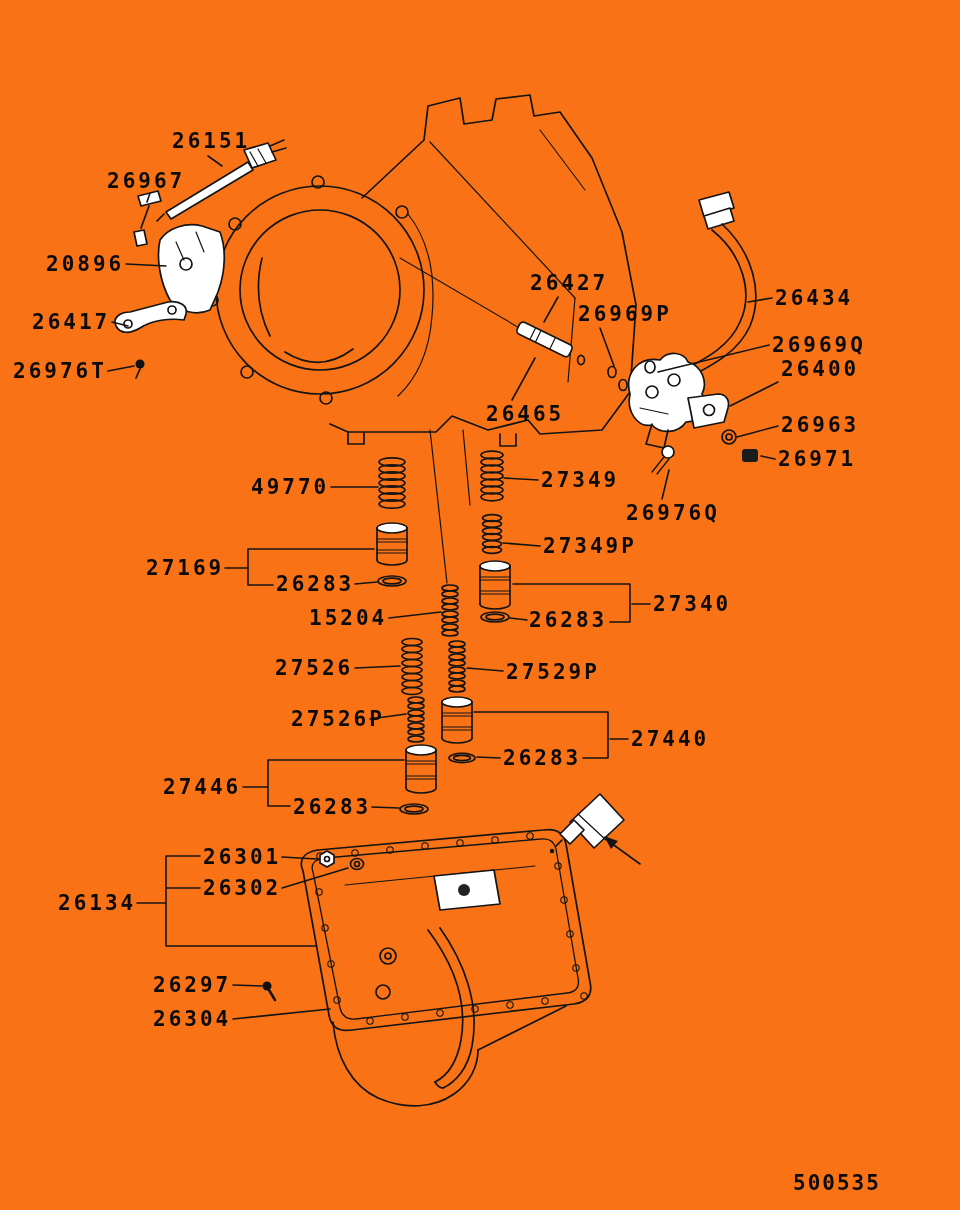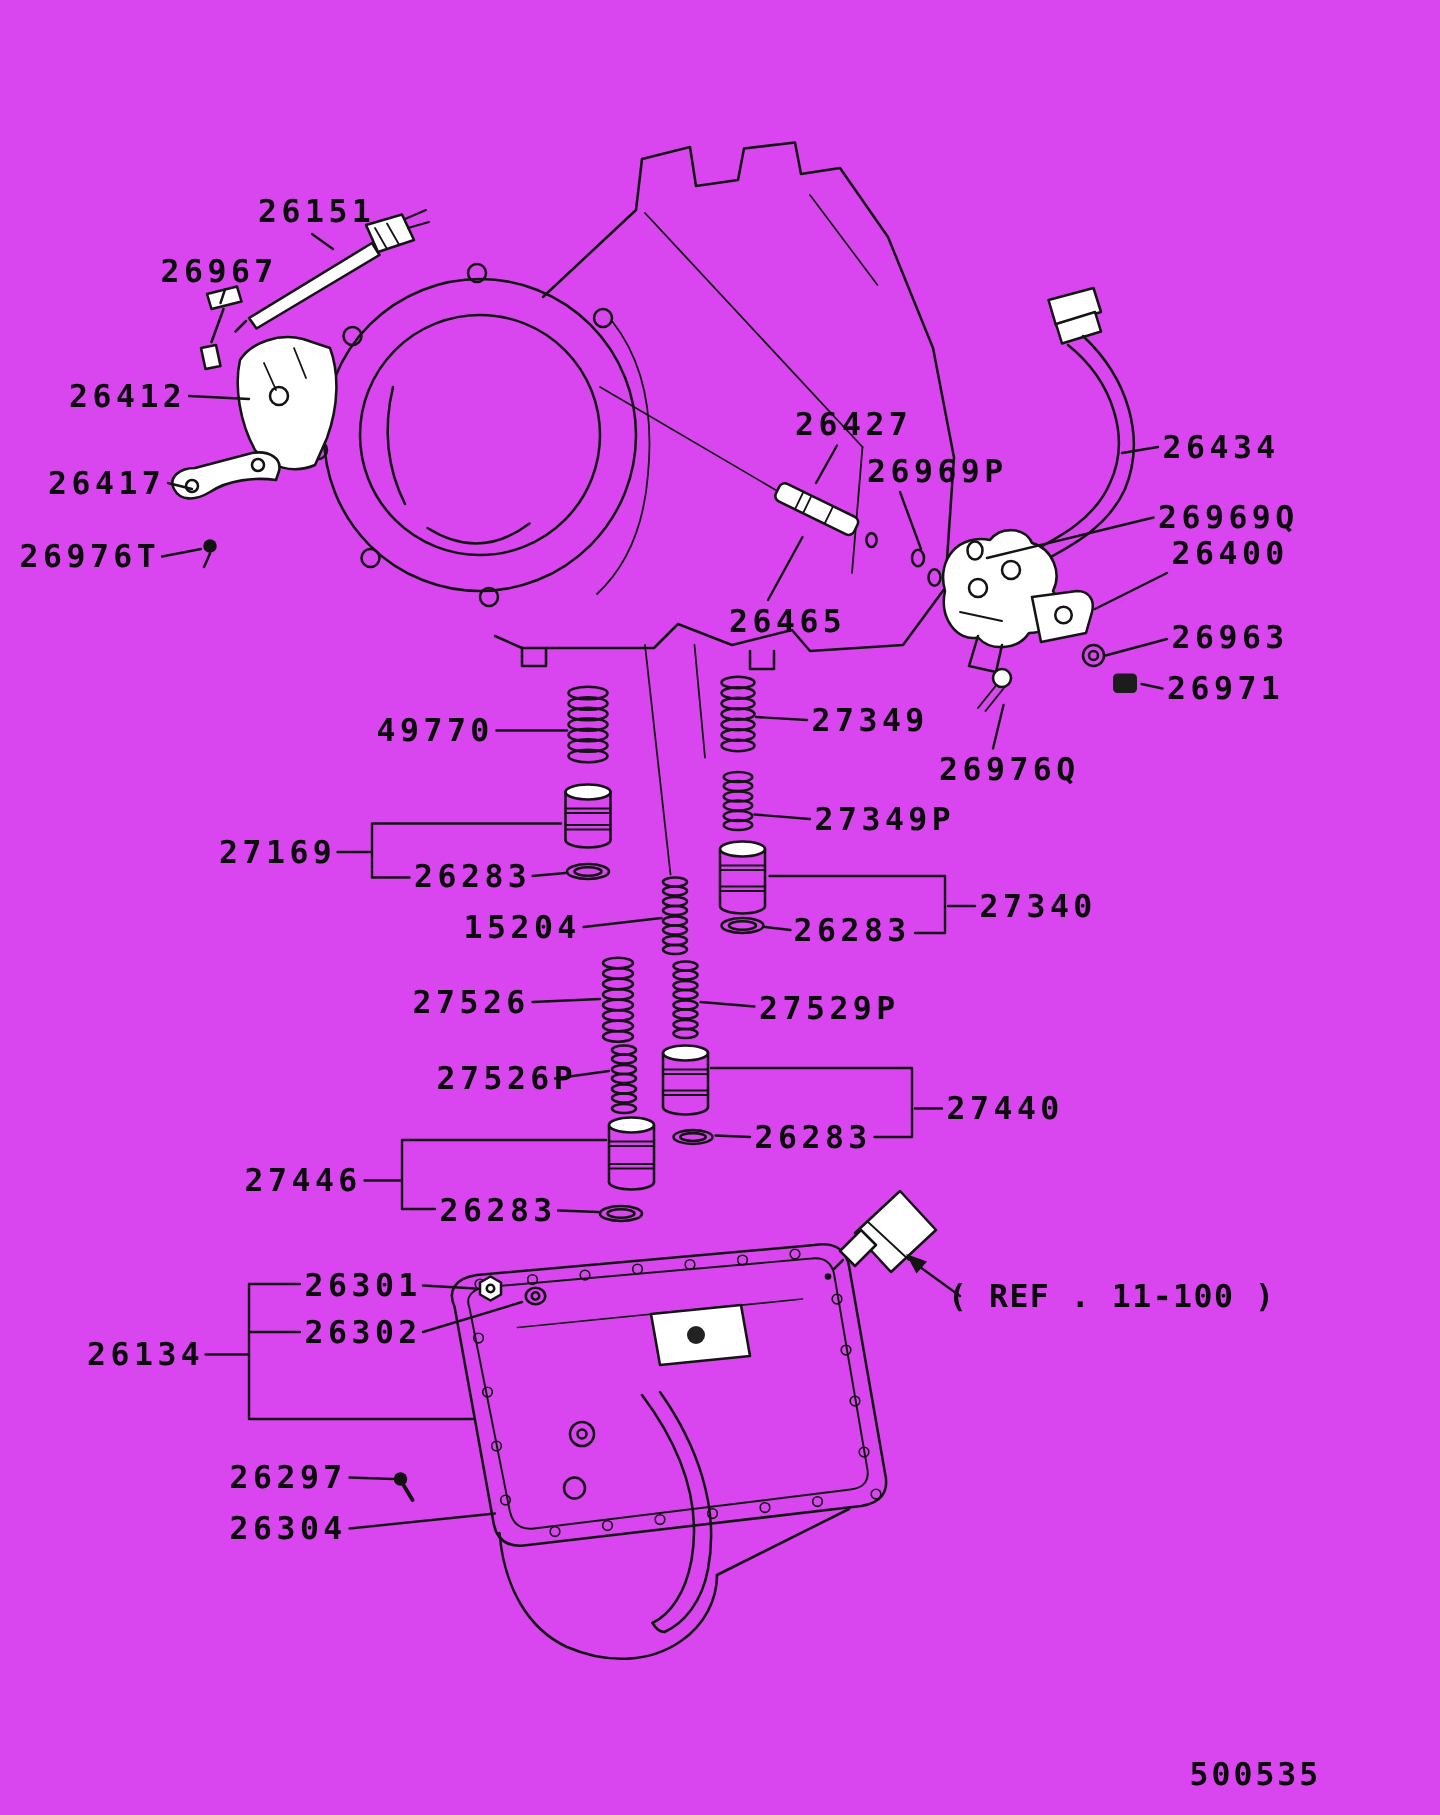--- a/index.html
+++ b/index.html
@@ -1,17 +1,17 @@
 <!DOCTYPE html>
 <html><head>
 <meta charset="utf-8">
 <title>Parts Diagram</title>
 <style>
   html,body{margin:0;padding:0;background:#fff;}
-  .stage{position:relative;width:960px;height:1210px;background:#d946ef;overflow:hidden;
+  .stage{position:relative;width:960px;height:1210px;background:#f97316;overflow:hidden;
          font-family:"DejaVu Sans Mono","Liberation Mono",monospace;}
   .artwork{position:absolute;left:0;top:0;}
   .part-label{position:absolute;font-weight:bold;font-size:21px;line-height:25px;
               letter-spacing:3px;color:#0b0b0b;white-space:nowrap;}
   .ref-label{letter-spacing:1px;}
   .doc-label{letter-spacing:2px;text-align:center;}
 </style>
 </head>
 <body>
 
@@ -311,21 +311,21 @@
         <path d="M233,985 L262,986"></path>
         <path d="M233,1019 L330,1009"></path>
         <path d="M640,864 L611,843"></path>
         <polygon points="604,836 618,841 611,849" fill="#141414" stroke="none"></polygon>
       </g>
     </g>
   </svg>
 
   <div class="part-label" style="left:172px;top:129px">26151</div>
   <div class="part-label" style="left:107px;top:169px">26967</div>
-  <div class="part-label" style="left:46px;top:252px">26412</div>
+  <div class="part-label" style="left:46px;top:252px">20896</div>
   <div class="part-label" style="left:32px;top:310px">26417</div>
   <div class="part-label" style="left:13px;top:359px">26976T</div>
   <div class="part-label" style="left:530px;top:271px">26427</div>
   <div class="part-label" style="left:578px;top:302px">26969P</div>
   <div class="part-label" style="left:775px;top:286px">26434</div>
   <div class="part-label" style="left:772px;top:333px">26969Q</div>
   <div class="part-label" style="left:781px;top:357px">26400</div>
   <div class="part-label" style="left:781px;top:413px">26963</div>
   <div class="part-label" style="left:778px;top:447px">26971</div>
   <div class="part-label" style="left:486px;top:402px">26465</div>
@@ -341,18 +341,17 @@
   <div class="part-label" style="left:275px;top:656px">27526</div>
   <div class="part-label" style="left:506px;top:660px">27529P</div>
   <div class="part-label" style="left:291px;top:707px">27526P</div>
   <div class="part-label" style="left:631px;top:727px">27440</div>
   <div class="part-label" style="left:503px;top:746px">26283</div>
   <div class="part-label" style="left:163px;top:775px">27446</div>
   <div class="part-label" style="left:293px;top:795px">26283</div>
   <div class="part-label" style="left:203px;top:845px">26301</div>
   <div class="part-label" style="left:203px;top:876px">26302</div>
   <div class="part-label" style="left:58px;top:891px">26134</div>
-  <div class="part-label ref-label" style="left:632px;top:852px">( REF . 11-100 )</div>
   <div class="part-label" style="left:153px;top:973px">26297</div>
   <div class="part-label" style="left:153px;top:1007px">26304</div>
   <div class="part-label doc-label" style="left:793px;top:1171px">500535</div>
 
 </div>
 
 </body></html>

